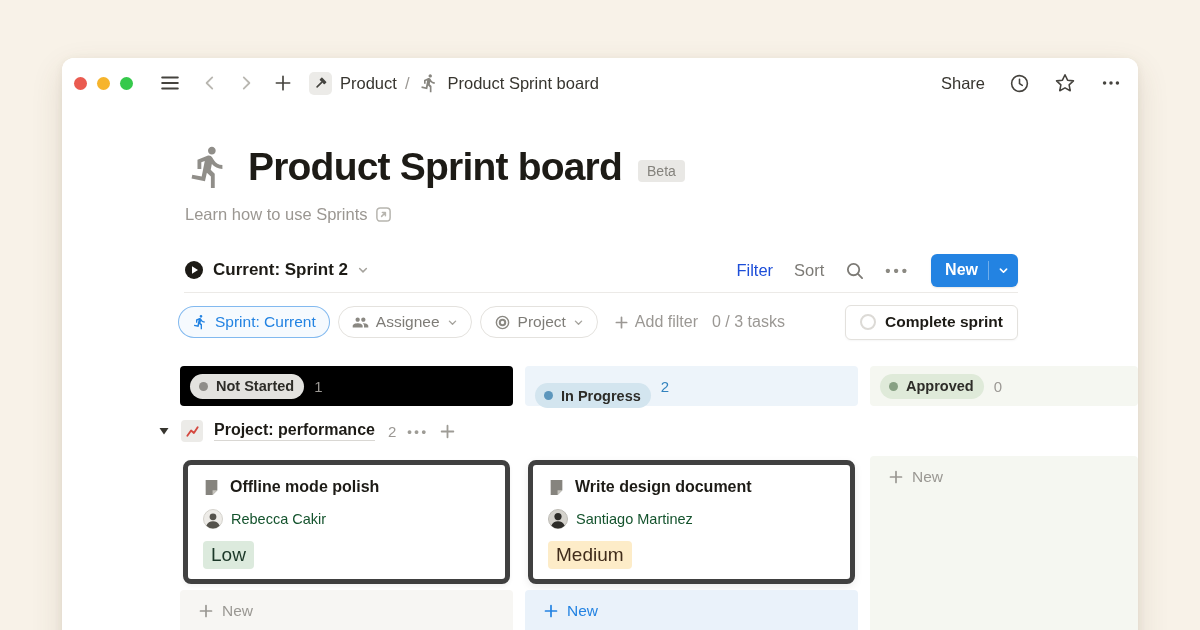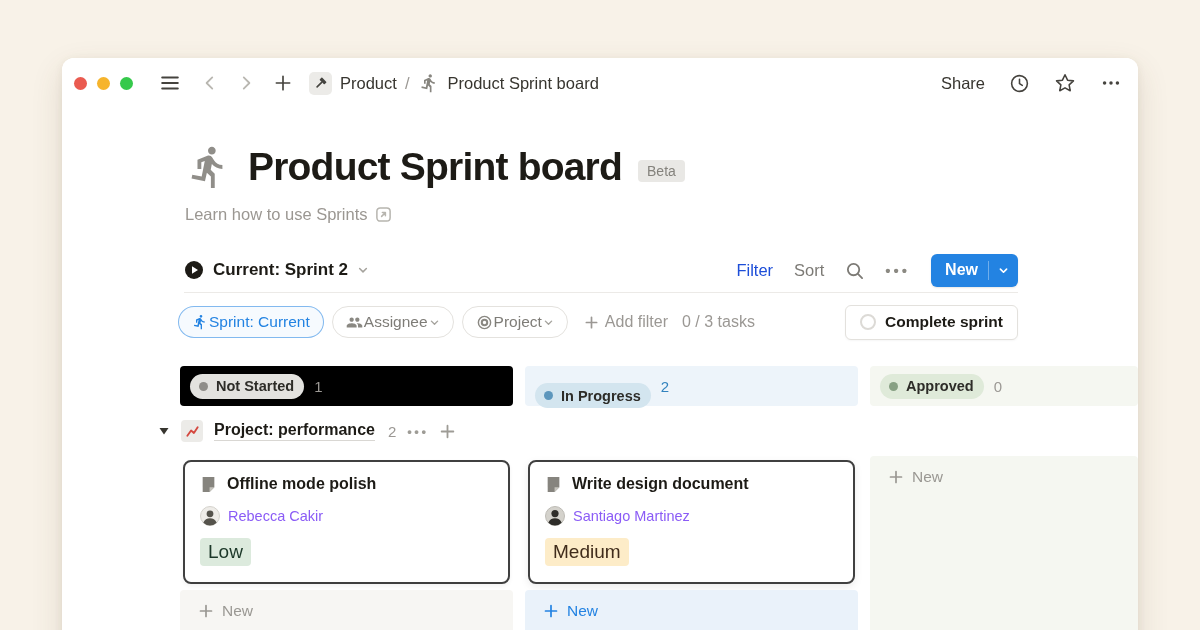--- a/index.html
+++ b/index.html
@@ -62,21 +62,21 @@
     border-radius:6px; height:33px; overflow:hidden; cursor:pointer;
     box-shadow:0 1px 2px rgba(0,0,0,0.1);
   }
   .new-btn .txt { font-size:16px; font-weight:700; padding:0 10px 0 14px; }
   .new-btn .chev { border-left:1px solid rgba(255,255,255,0.35); padding:0 9px; display:flex; align-items:center; height:19px; }
   .divider { position:absolute; left:122px; right:120px; top:234px; height:1px; background:#eceae7; }
   
   .chips-row { position:absolute; left:116px; right:120px; top:246px; height:36px;
     display:flex; align-items:center; gap:8px; }
   .chip {
-    display:flex; align-items:center; gap:1px; height:32px; padding:0 13px;
+    display:flex; align-items:center; gap:7px; height:32px; padding:0 13px;
     border:1px solid #e4e2de; border-radius:17px; background:#fff;
     font-size:15.5px; color:#7e7c77; cursor:pointer; white-space:nowrap;
   }
   .chip.active { border-color:rgba(35,131,226,0.55); background:rgba(35,131,226,0.04);
     color:#2383e2; font-weight:500; }
   .add-filter { display:flex; align-items:center; gap:6px; color:#9b9894; font-size:16px;
     margin-left:8px; cursor:pointer; }
   .task-progress { color:#9b9894; font-size:16px; margin-left:6px; }
   .complete-sprint {
     margin-left:auto; display:flex; align-items:center; gap:9px; height:35px;
@@ -106,28 +106,28 @@
     display:flex; align-items:center; gap:11px; }
   .group-label { font-size:16px; font-weight:600; color:#1d1b16;
     border-bottom:1px solid #d9d7d3; padding-bottom:1px; cursor:pointer; }
   .icon-chip { width:22px; height:22px; border-radius:4px; background:#ecebe8;
     display:flex; align-items:center; justify-content:center; }
   .group-count { font-size:15px; color:#9b9894; margin-left:2px; }
   .group-dots { letter-spacing:2.5px; color:#9e9c96; font-size:13px; font-weight:700; cursor:pointer; }
   .group-plus { color:#9e9c96; cursor:pointer; display:flex; }
   
   .card { position:absolute; top:402px; width:327px; height:124px; background:#fff;
-    border:2px solid #404040; border-radius:8px; padding:13px 15px; cursor:pointer;
+    border:5px solid #404040; border-radius:8px; padding:13px 15px; cursor:pointer;
     box-shadow:0 2px 4px rgba(15,15,15,0.05); }
   .card.k1 { left:121px; }
   .card.k2 { left:466px; box-shadow:0 3px 8px rgba(15,15,15,0.08); }
   .card-title-row { display:flex; align-items:center; gap:10px; }
   .card-title { font-size:16px; font-weight:600; color:#1d1b16; }
   .card-person { display:flex; align-items:center; gap:8px; margin-top:13px; }
-  .card-person .name { font-size:14.5px; color:#8b5cf6; }
+  .card-person .name { font-size:14.5px; color:#14532d; }
   .tag { display:inline-block; margin-top:12px; font-size:19px; padding:3px 8px; border-radius:4px; }
   .tag.low { background:#dceadd; color:#1c3829; }
   .tag.medium { background:#fdecc8; color:#402c1b; }
   
   .col-body-strip { position:absolute; border-radius:4px; }
   .strip-c3 { left:808px; top:398px; width:268px; height:202px; background:#f5f7f1; }
   .strip-c1 { left:118px; top:532px; width:333px; height:68px; background:#f7f6f3; }
   .strip-c2 { left:463px; top:532px; width:333px; height:68px; background:#eaf2fa; }
   .new-row { display:flex; align-items:center; gap:8px; padding:12px 18px;
     font-size:15.5px; color:#9a9893; cursor:pointer; }

